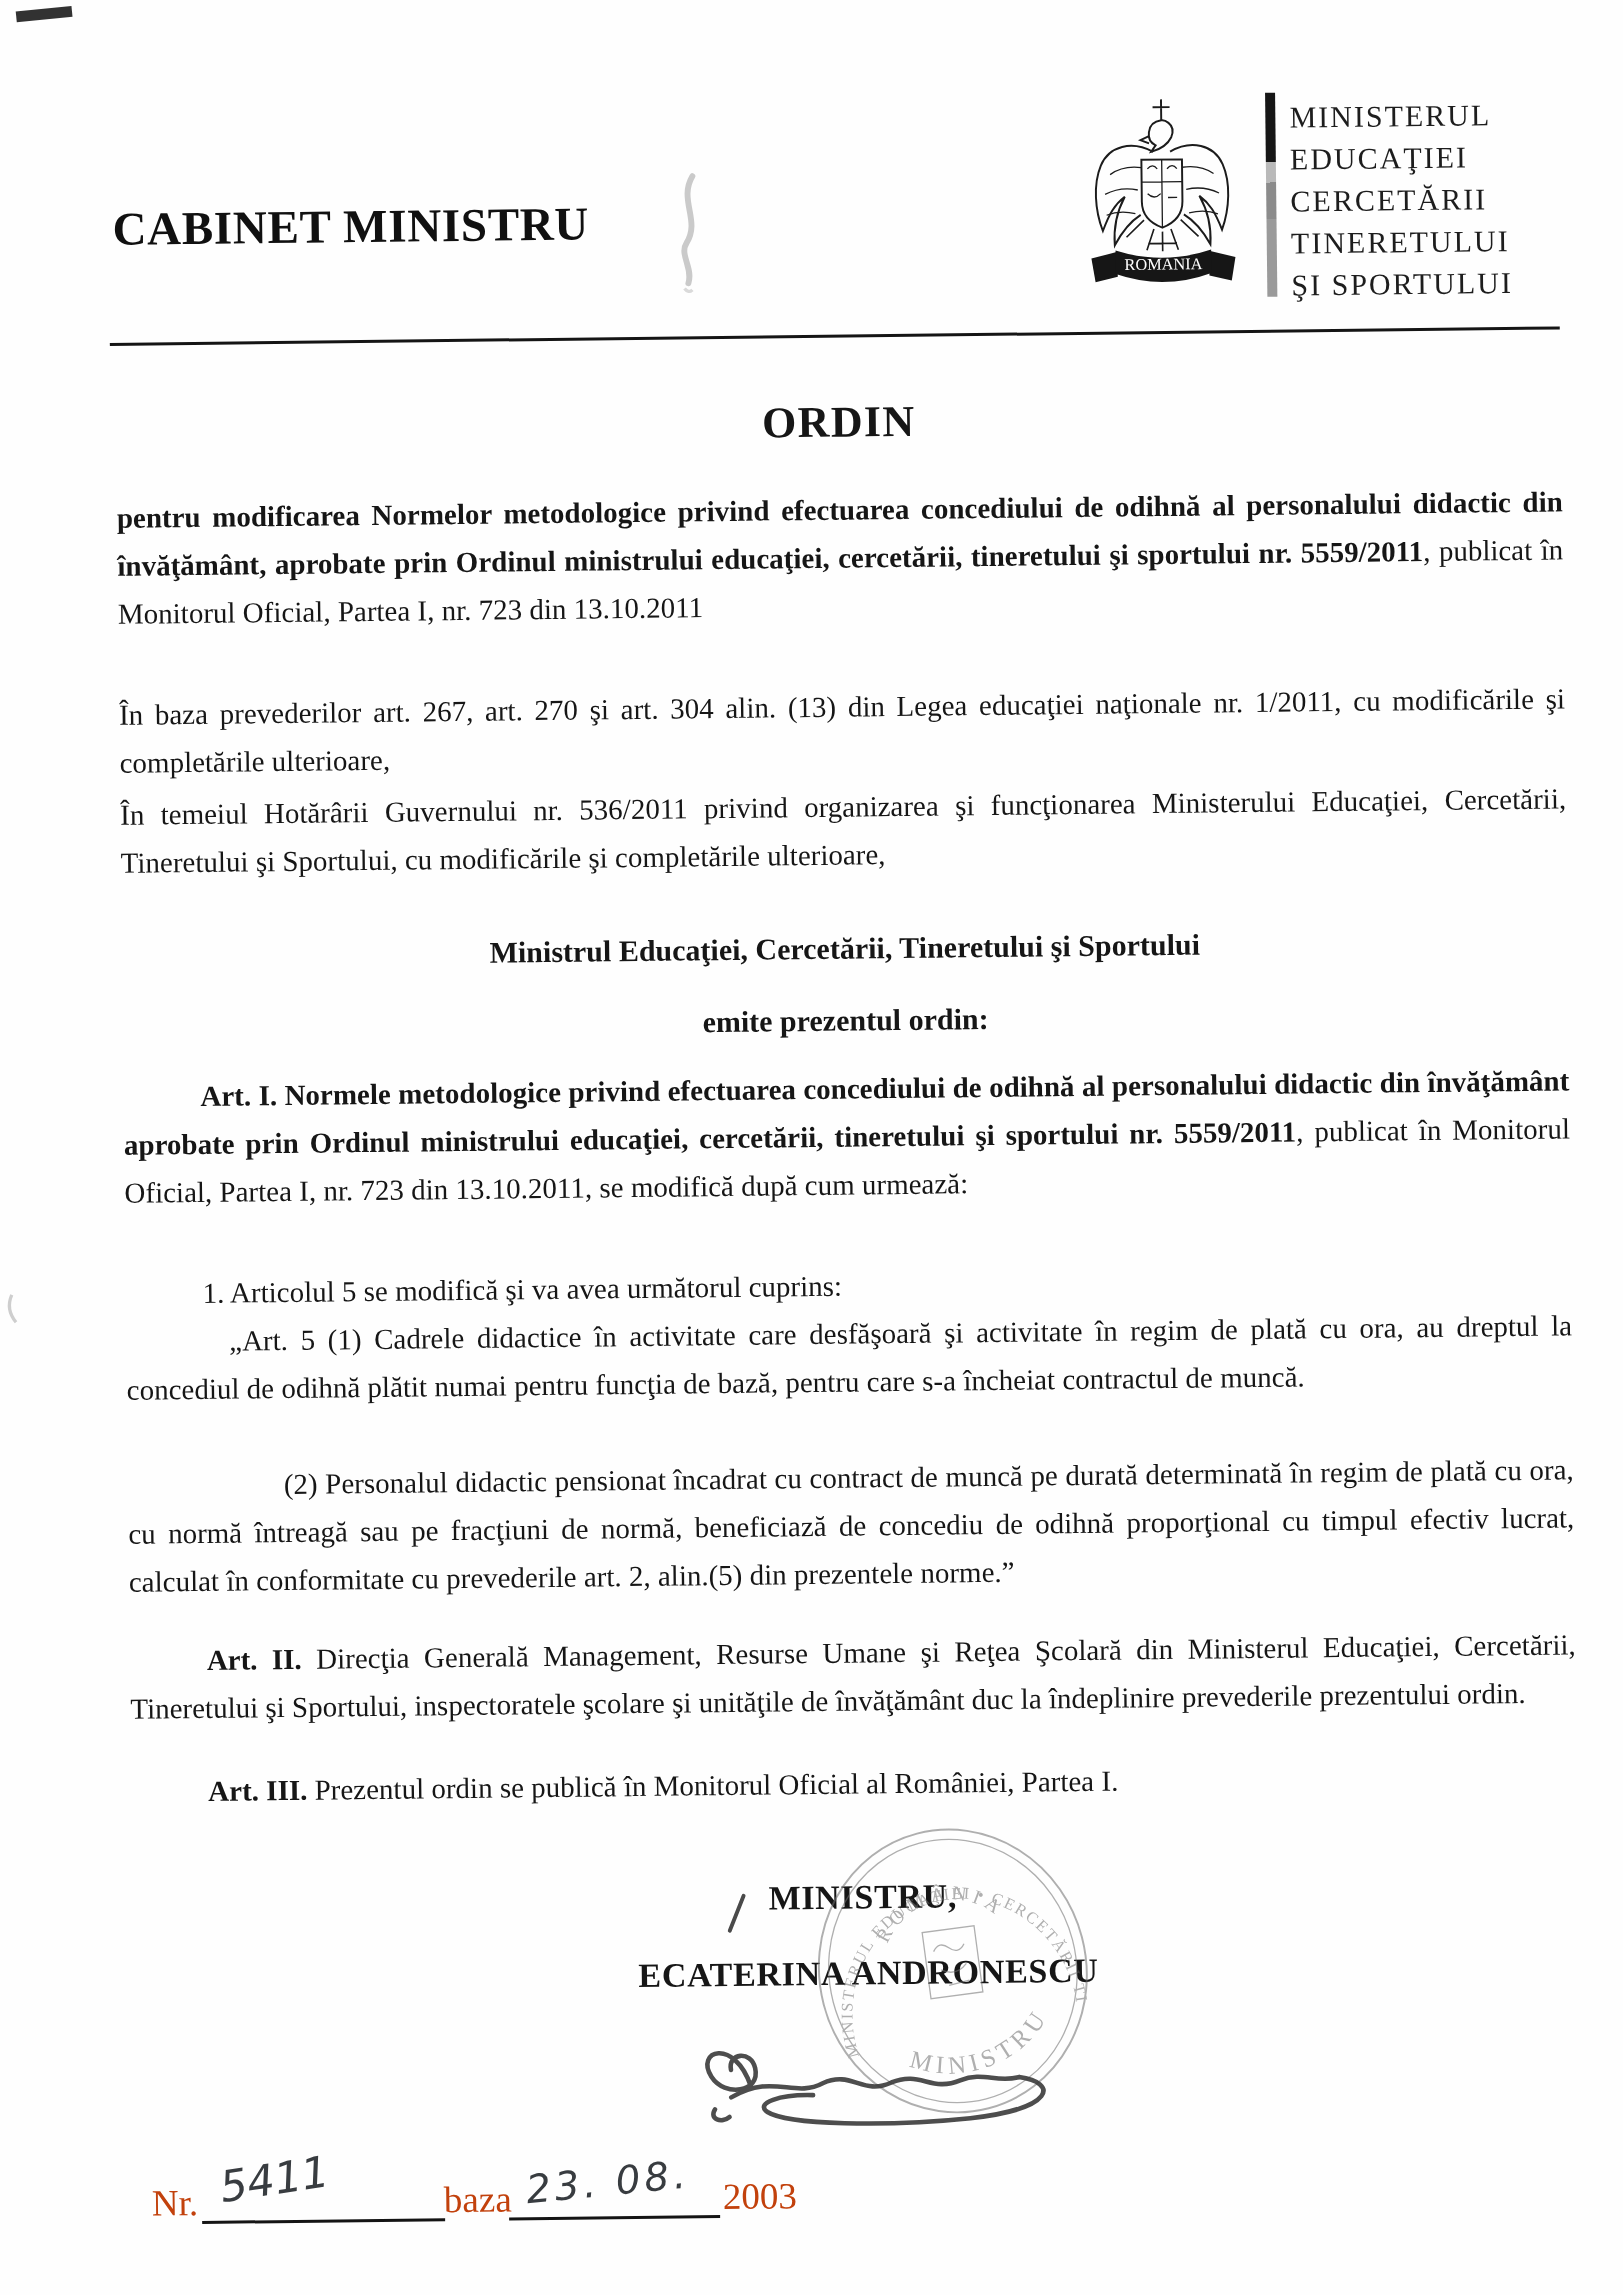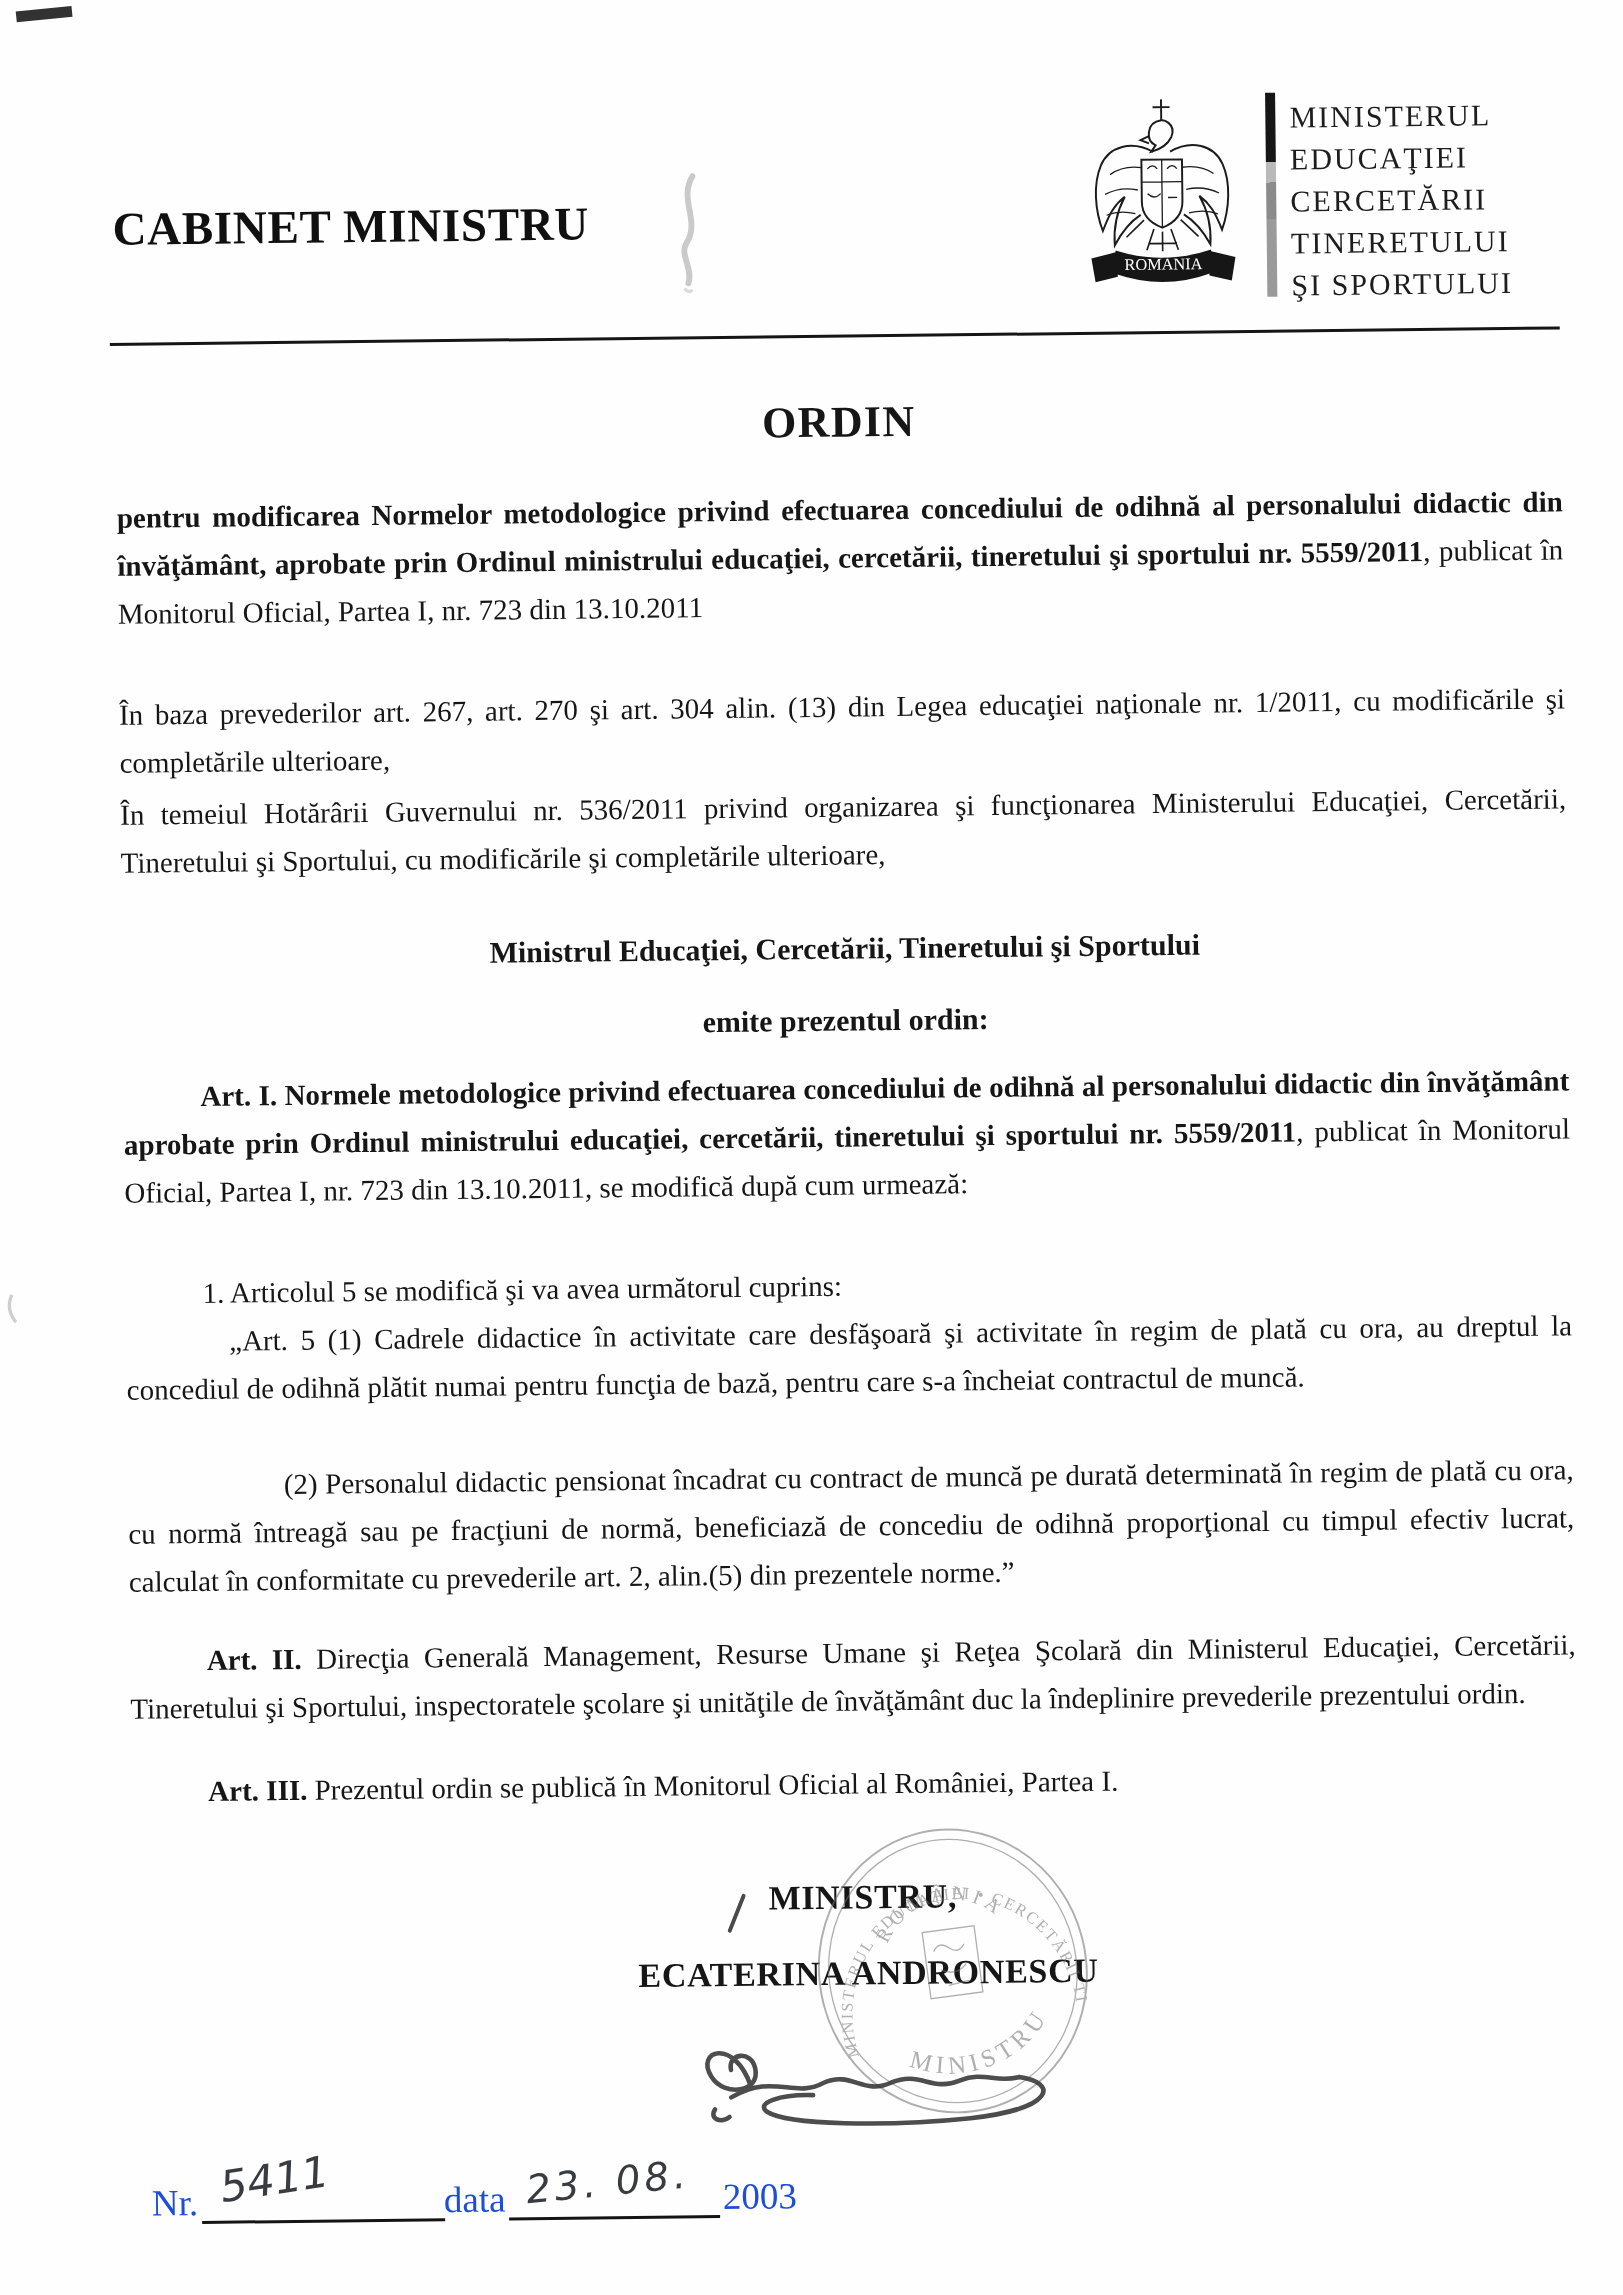--- a/index.html
+++ b/index.html
@@ -50,21 +50,21 @@
     left:124px;width:1446px;text-align:center;
     font-size:30px;font-weight:bold;
   }
   
   .sig-role{left:760px;top:1879px;font-size:34px;font-weight:bold;letter-spacing:0.7px;}
   .sig-name{left:629px;top:1955px;font-size:34px;font-weight:bold;letter-spacing:0.7px;white-space:nowrap;}
   .stamp{left:804px;top:1826px;width:279px;height:293px;opacity:.55;}
   .signature{left:678px;top:2023px;width:373px;height:118px;opacity:.9;}
   .slash{left:717px;top:1892px;width:22px;height:42px;}
   
-  .f-label{font-size:37px;color:#1d4ed8;}
+  .f-label{font-size:37px;color:#c2410c;}
   .underline{height:3.3px;background:#141414;}
   .hand{
     font-family:"DejaVu Sans",sans-serif;font-style:italic;
     color:#383c40;display:inline-block;white-space:nowrap;
   }
   .hand-nr{left:208px;top:2148px;font-size:43px;transform:rotate(-8deg);}
   .hand-date{left:514px;top:2157px;font-size:39px;transform:rotate(-5deg);letter-spacing:3.9px;}
   
   .corner-artifact{left:29px;top:0px;width:56px;height:10.5px;background:#1c1c1c;transform:rotate(-5deg);opacity:.9;}
   .smudge{left:681px;top:171px;width:37px;height:124px;}
@@ -178,20 +178,20 @@
       </g>
     </svg>
 
     <svg class="abs edge-tick" viewBox="0 0 26 50">
       <path d="M20 46 q-16 -20 -6 -42" fill="none" stroke="#b9b9b9" stroke-width="5" opacity=".7"></path>
     </svg>
 
     <div class="abs f-label" style="left:140px;top:2174px">Nr.</div>
     <div class="abs underline" style="left:190px;top:2214px;width:243px"></div>
     <div class="abs hand hand-nr">5411</div>
-    <div class="abs f-label" style="left:432px;top:2174px">data</div>
+    <div class="abs f-label" style="left:432px;top:2174px">baza</div>
     <div class="abs underline" style="left:497px;top:2214px;width:211px"></div>
     <div class="abs hand hand-date">23. 08.</div>
     <div class="abs f-label" style="left:711px;top:2174px">2003</div>
 
   </div>
 </div>
 
 
 </body></html>

